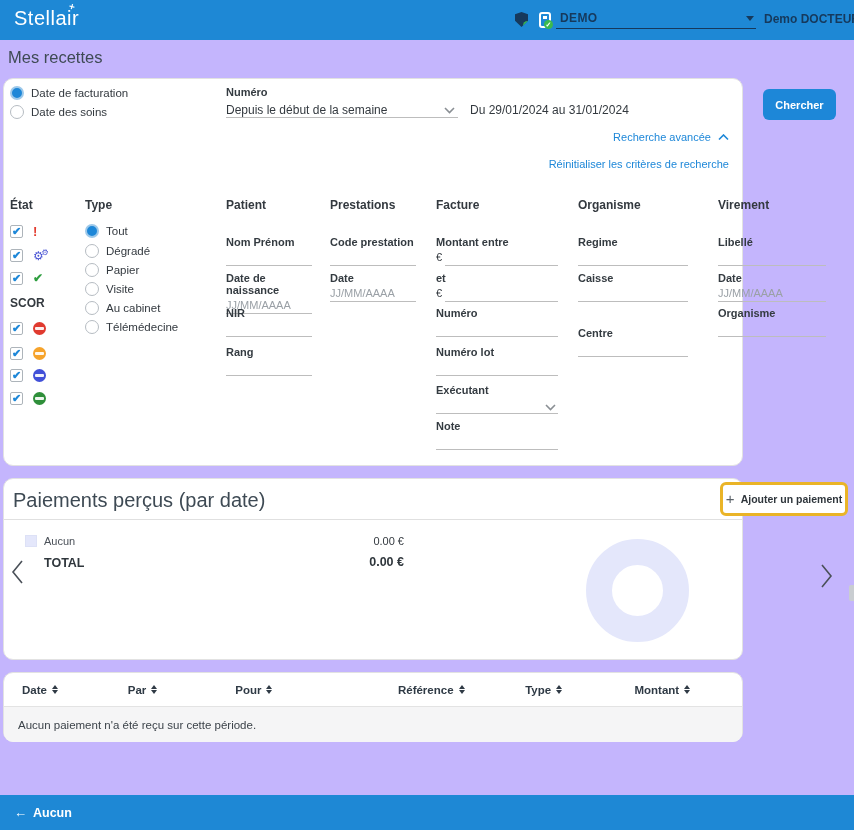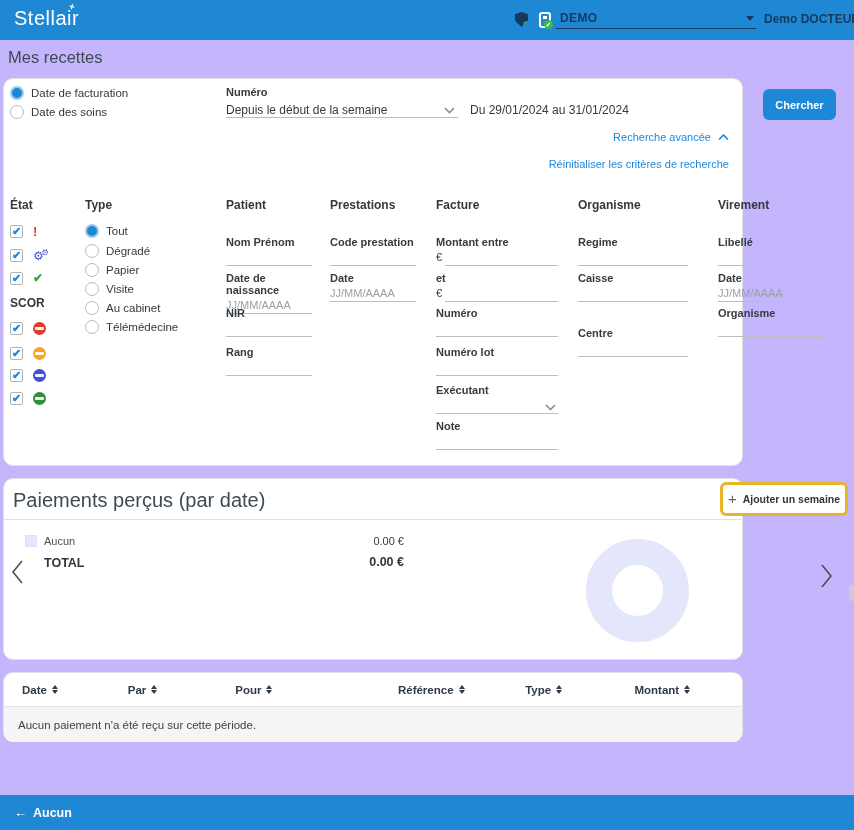--- a/index.html
+++ b/index.html
@@ -313,21 +313,21 @@
     </div>
 
   </section>
 
   <section class="panel pay-panel">
     <div class="pay-title">Paiements perçus (par date)</div>
     <div class="pay-divider"></div>
 
     <div class="gold-btn">
       <span class="plus">+</span>
-      <span class="lbl">Ajouter un semaine</span>
+      <span class="lbl">Ajouter un paiement</span>
     </div>
 
     <span class="legend-sq"></span>
     <span class="legend-lbl">Aucun</span>
     <span class="legend-val">0.00 €</span>
 
     <span class="total-lbl">TOTAL</span>
     <span class="total-val">0.00 €</span>
 
     <button class="abs carousel-btn" style="left:6px;top:80px;">

